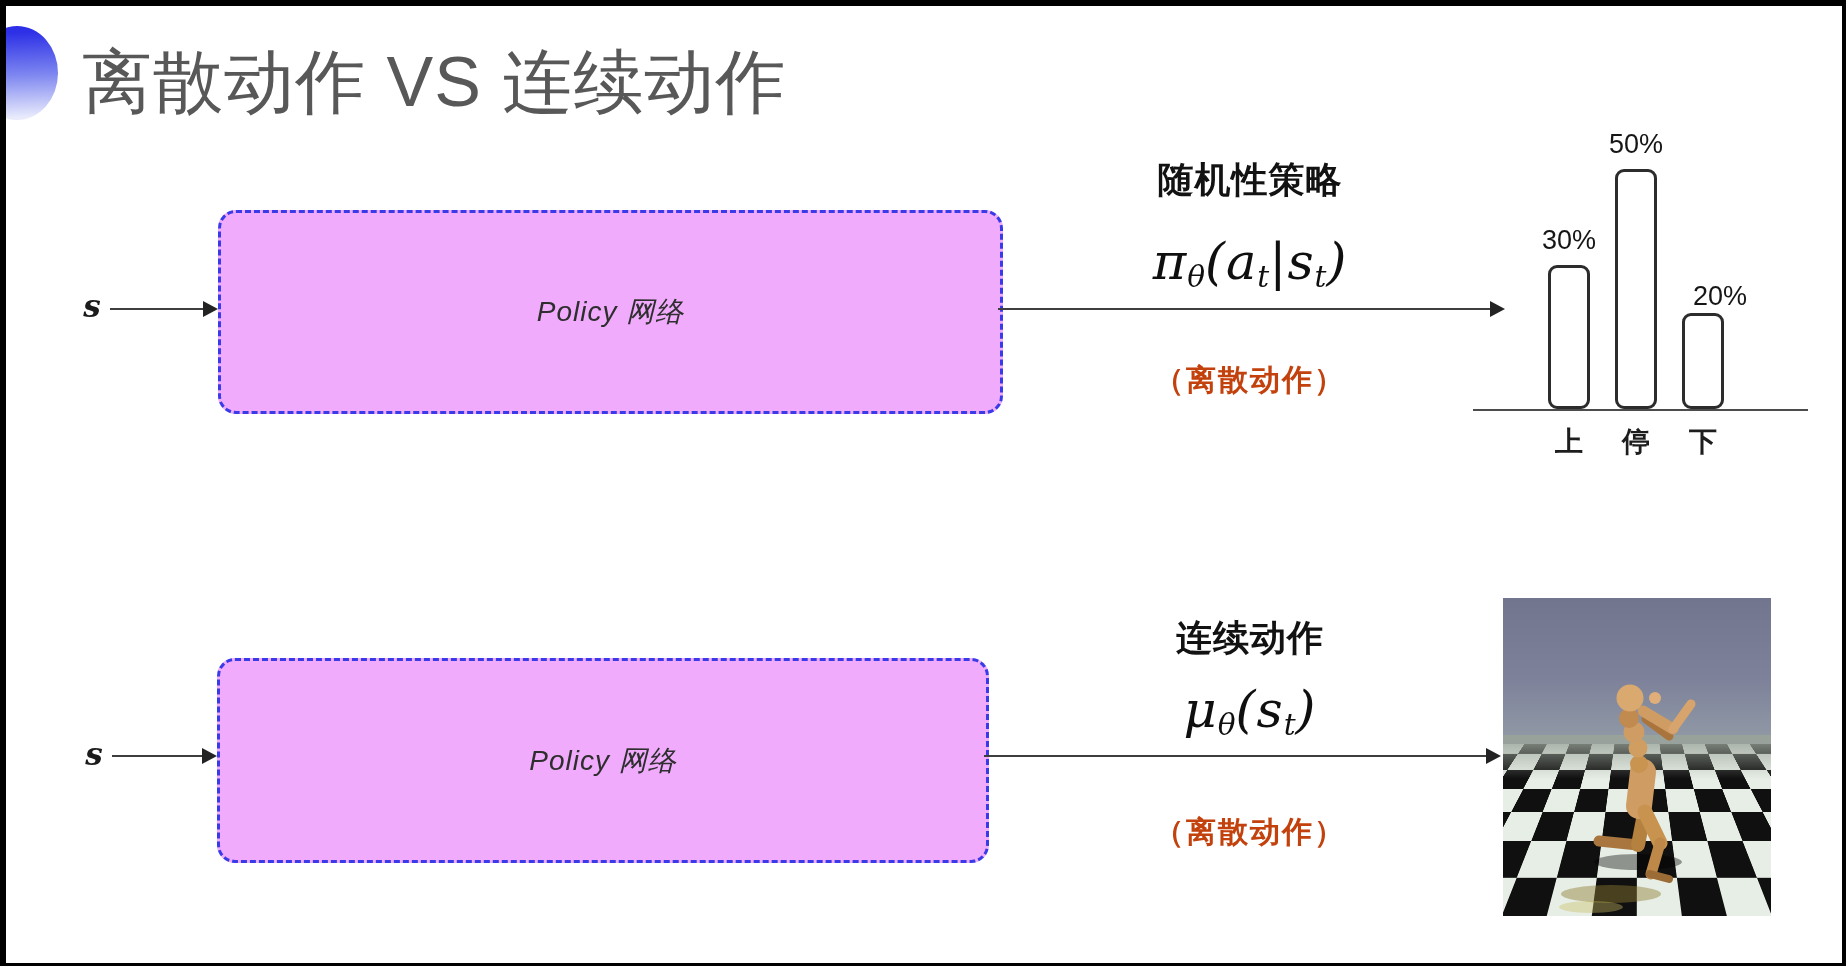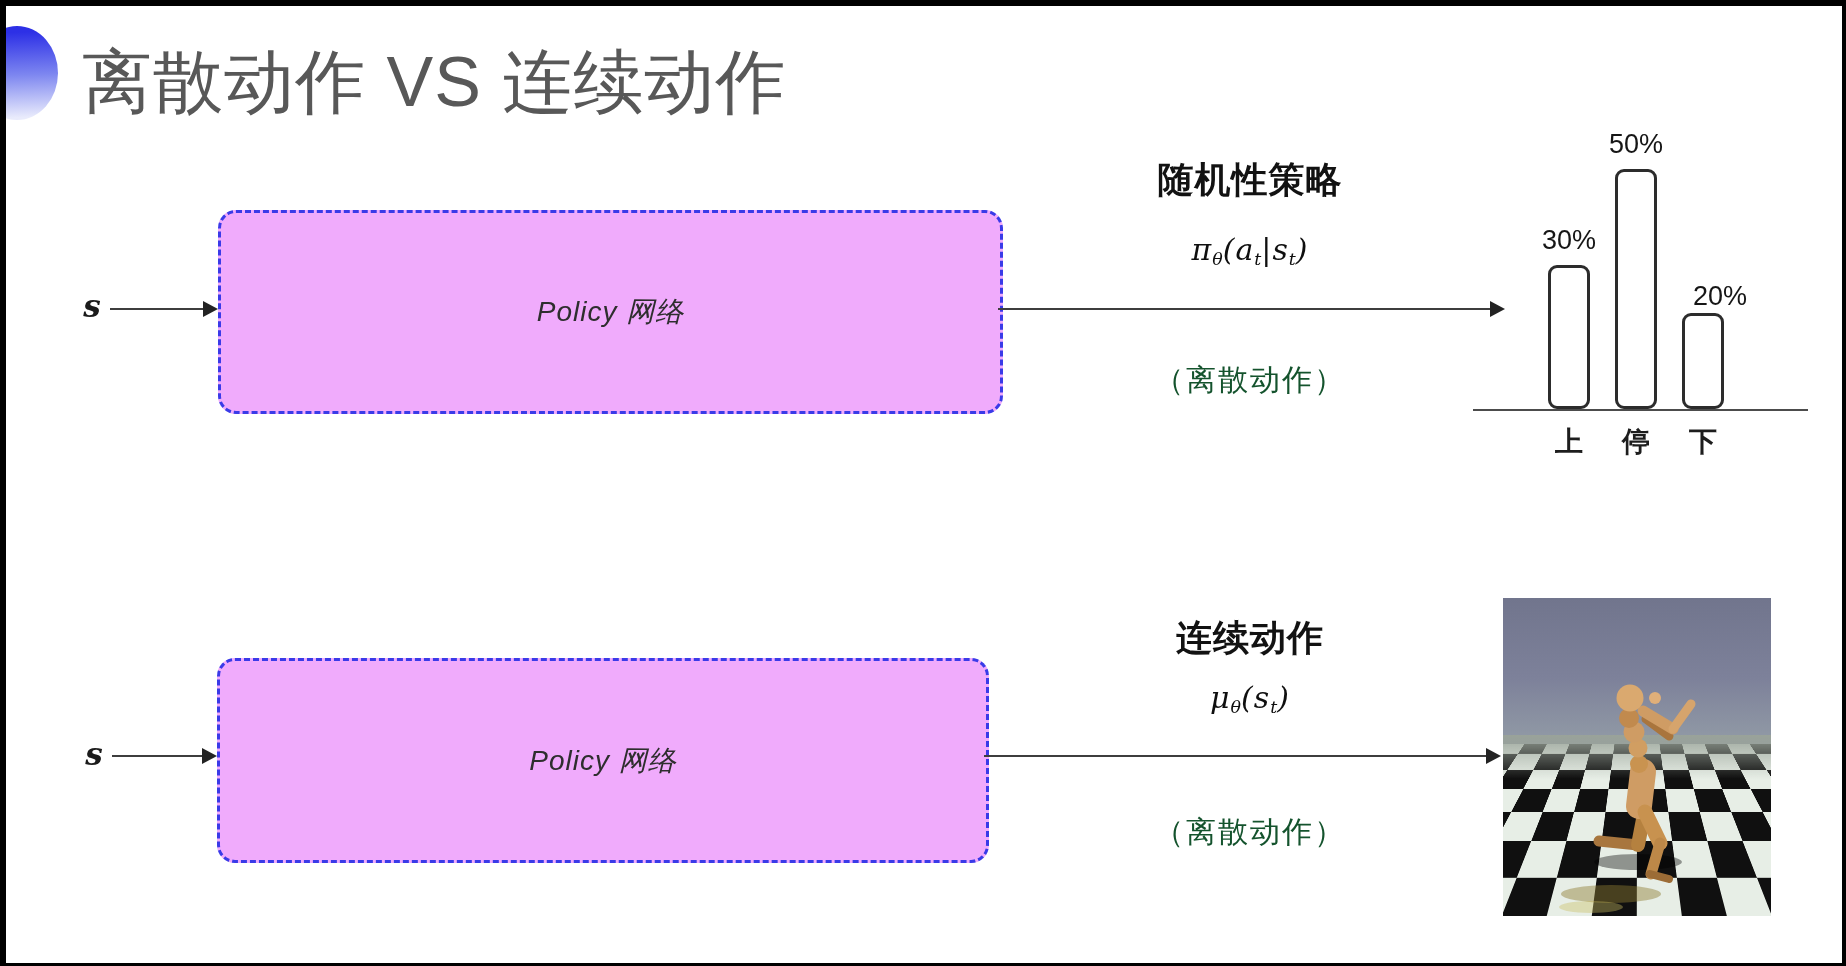--- a/index.html
+++ b/index.html
@@ -65,29 +65,29 @@
     position:absolute;left:1080px;width:340px;text-align:center;
     font-size:36px;font-weight:600;color:#121212;letter-spacing:1px;
     white-space:nowrap;
   }
   .policy-title.r0{top:156px;}
   .policy-title.r1{top:614px;}
 
   .formula{
     position:absolute;left:1080px;width:340px;text-align:center;
     font-family:"DejaVu Serif","Liberation Serif",serif;
-    font-style:italic;font-size:30px;color:#0f0f0f;white-space:nowrap;
+    font-style:italic;font-size:51px;color:#0f0f0f;white-space:nowrap;
   }
   .formula.r0{top:232px;}
   .formula.r1{top:680px;}
   .formula .fs{font-size:0.58em;font-style:italic;vertical-align:-0.28em;margin-left:1px;}
 
   .action-note{
     position:absolute;left:1080px;width:340px;text-align:center;
-    font-size:30px;font-weight:400;color:#14532d;letter-spacing:2px;
+    font-size:30px;font-weight:700;color:#c2410c;letter-spacing:2px;
     white-space:nowrap;
   }
   .action-note.r0{top:360px;}
   .action-note.r1{top:812px;}
 
   
   .prob-chart{position:absolute;left:1473px;top:95px;width:335px;height:380px;}
   .prob-chart .axis{position:absolute;left:0;top:314px;width:335px;height:2px;background:#4c4c4c;}
   .prob-chart .bar{
     position:absolute;width:42px;box-sizing:border-box;

